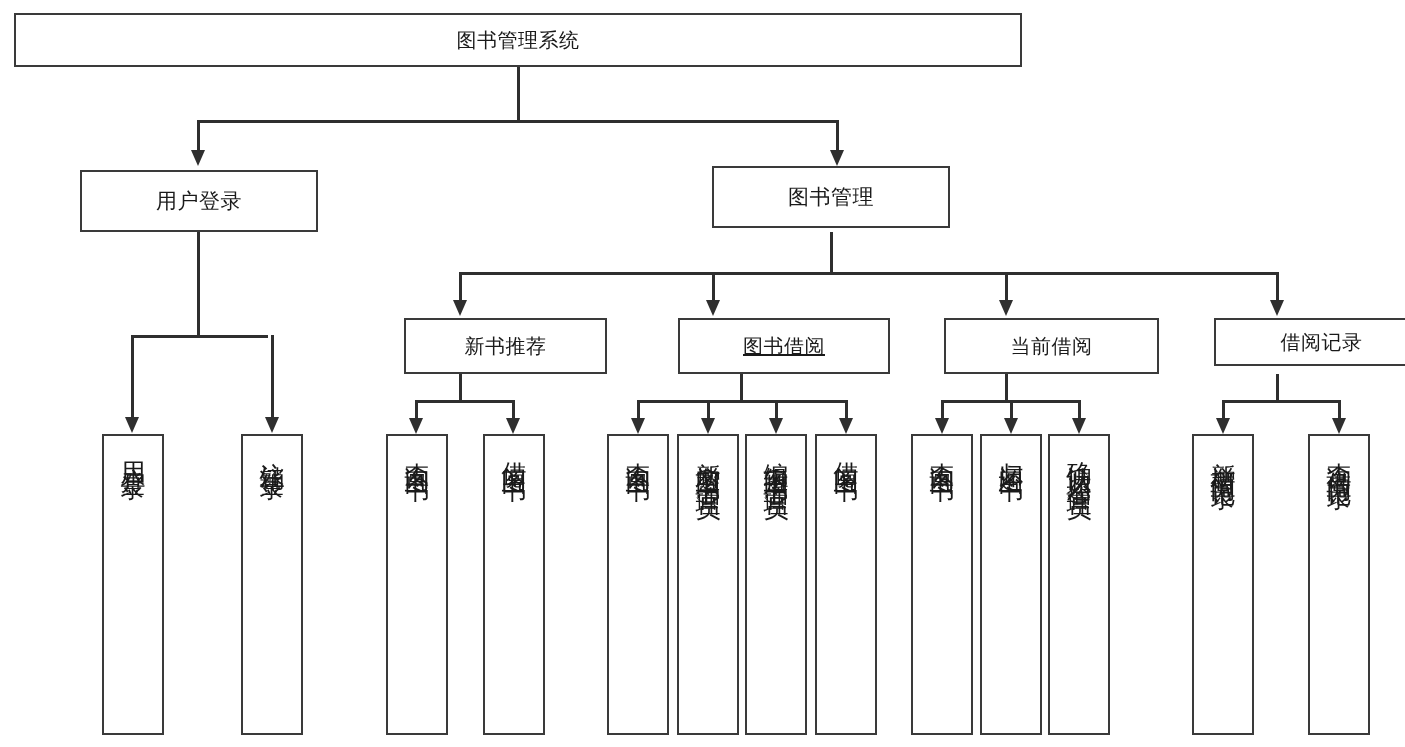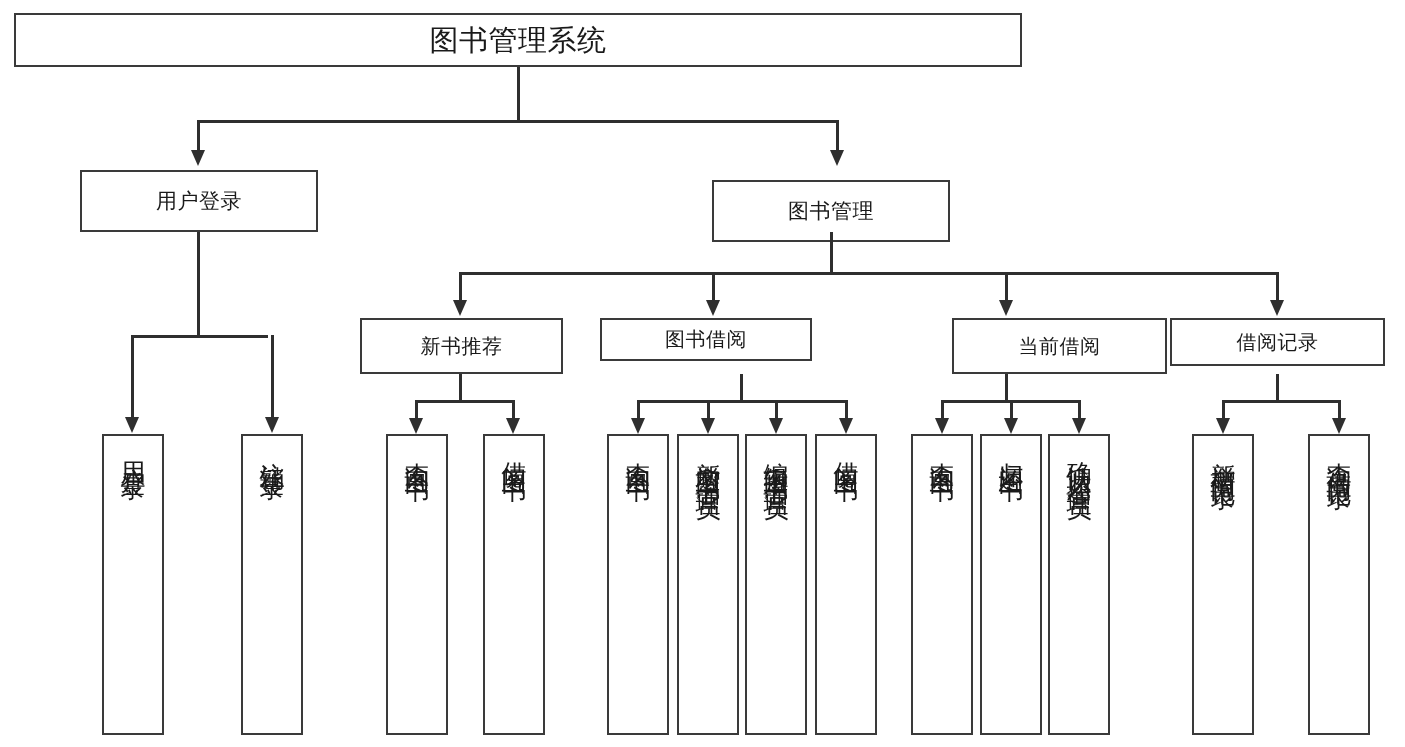--- a/index.html
+++ b/index.html
@@ -23,23 +23,23 @@
     display:flex;
     align-items:center;
     justify-content:center;
     color:#1a1a1a;
   }
   .node .label{
     line-height:1.12;
     letter-spacing:0.5px;
     white-space:nowrap;
   }
-  .node.root{ font-size:29px; }
+  .node.root{ font-size:20px; }
   .node.lvl2{ font-size:21px; }
-  .node.lvl3{ font-size:20px; }
+  .node.lvl3{ font-size:20px;margin-left:44px; }
 
   
   .node.leaf{
     align-items:flex-start;
     justify-content:center;
     padding-top:6px;
   }
   .node.leaf .label{
     writing-mode:vertical-rl;
     text-orientation:upright;
@@ -92,21 +92,21 @@
   <div class="edge v" style="left:197px;top:120px;height:32px;"></div>
   <div class="arrow" style="left:191px;top:150px;"></div>
 
   <div class="edge v" style="left:836px;top:120px;height:32px;"></div>
   <div class="arrow" style="left:830px;top:150px;"></div>
 
   <div class="node lvl2" style="left:80px;top:170px;width:238px;height:62px;">
     <span class="label">用户登录</span>
   </div>
 
-  <div class="node lvl2" style="left:712px;top:180px;width:238px;height:62px;">
+  <div class="node lvl2" style="left:712px;top:166px;width:238px;height:62px;">
     <span class="label">图书管理</span>
   </div>
 
   <div class="edge v" style="left:197px;top:232px;height:103px;"></div>
   <div class="edge h" style="left:131px;top:335px;width:137px;"></div>
   <div class="edge v" style="left:131px;top:335px;height:84px;"></div>
   <div class="arrow" style="left:125px;top:417px;"></div>
   <div class="edge v" style="left:271px;top:335px;height:84px;"></div>
   <div class="arrow" style="left:265px;top:417px;"></div>
 
@@ -121,24 +121,24 @@
 
   <div class="edge v" style="left:1005px;top:272px;height:30px;"></div>
   <div class="arrow" style="left:999px;top:300px;"></div>
 
   <div class="edge v" style="left:1276px;top:272px;height:30px;"></div>
   <div class="arrow" style="left:1270px;top:300px;"></div>
 
   <div class="node lvl3" style="left:360px;top:318px;width:203px;height:56px;">
     <span class="label">新书推荐</span>
   </div>
-  <div class="node lvl3" style="left:600px;top:318px;width:212px;height:43px;">
+  <div class="node lvl3" style="left:634px;top:318px;width:212px;height:56px;text-decoration:underline;">
     <span class="label">图书借阅</span>
   </div>
-  <div class="node lvl3" style="left:952px;top:318px;width:215px;height:56px;text-align:center;">
+  <div class="node lvl3" style="left:900px;top:318px;width:215px;height:56px;text-align:center;">
     <span class="label">当前借阅</span>
   </div>
   <div class="node lvl3" style="left:1170px;top:318px;width:215px;height:48px;">
     <span class="label">借阅记录</span>
   </div>
 
   <div class="edge v" style="left:459px;top:374px;height:26px;"></div>
   <div class="edge h" style="left:415px;top:400px;width:99px;"></div>
   <div class="edge v" style="left:415px;top:400px;height:20px;"></div>
   <div class="arrow" style="left:409px;top:418px;"></div>

